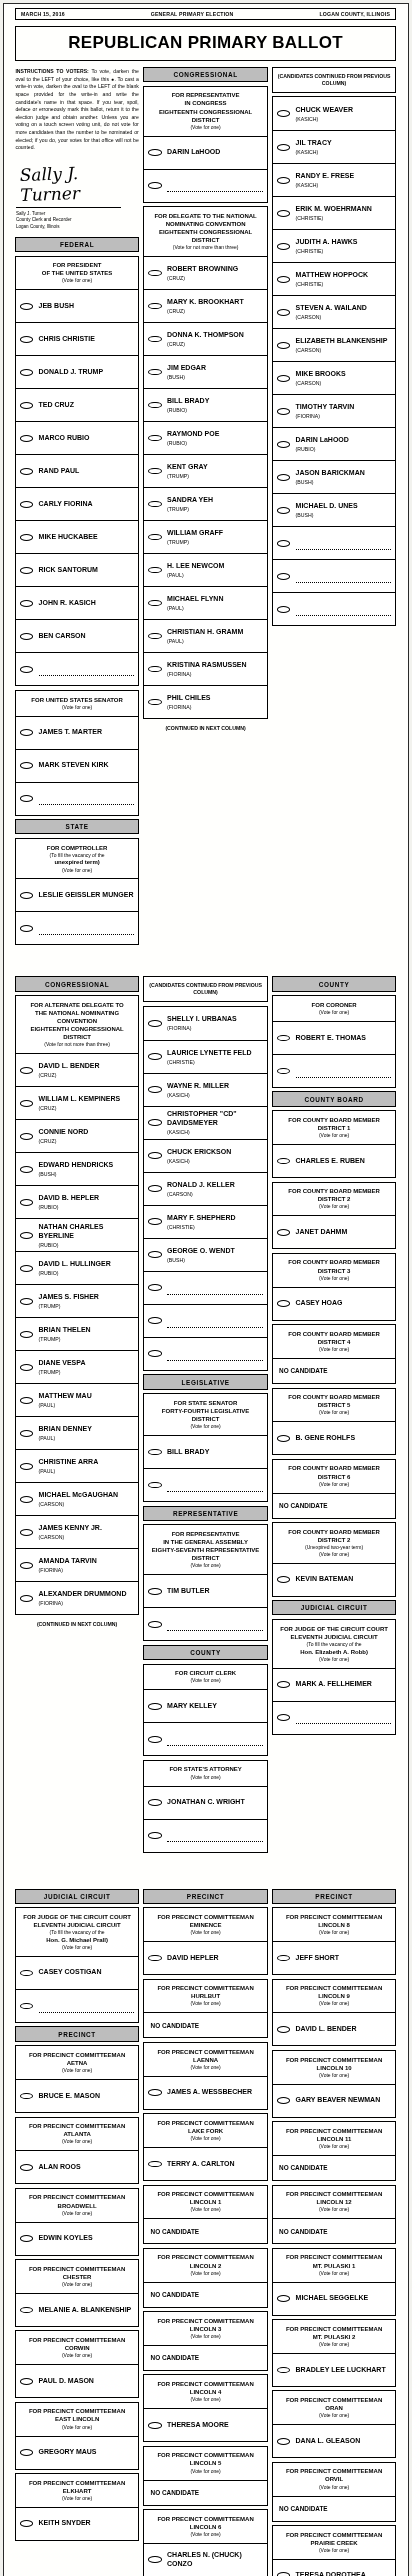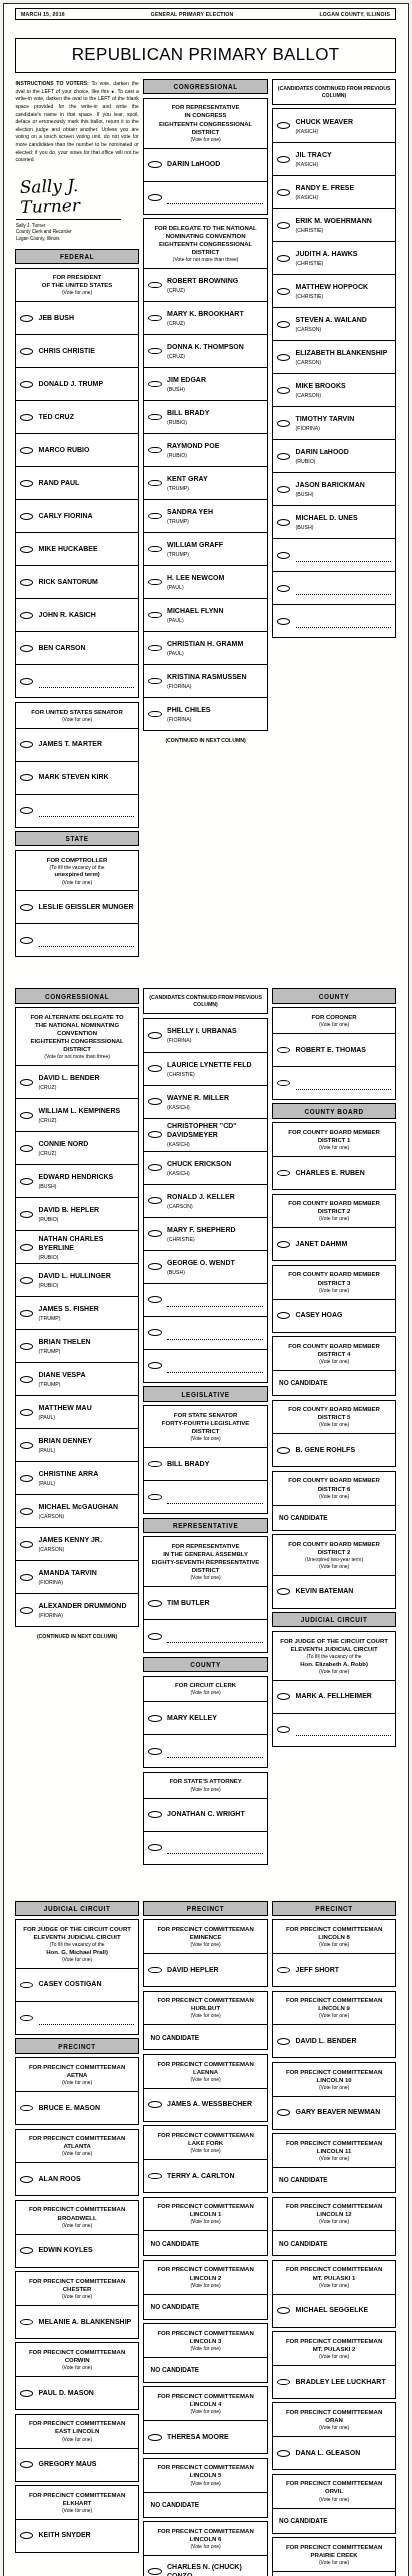--- a/index.html
+++ b/index.html
@@ -11,22 +11,22 @@
   .page{
     position:absolute;left:2.6px;top:2.6px;width:406px;height:3785px;
     box-sizing:border-box;background:#fffffd;border:0.5px solid #2a2a2a;
     padding:4.6px 11.3px;
   }
   .topstrip{
     display:flex;justify-content:space-between;align-items:center;
     border:0.5px solid #000;padding:2.1px 5.2px;font-size:5.2px;font-weight:bold;letter-spacing:0.2px;
   }
   .title-box{
-    border:1px solid #000;margin-top:18px;padding:5.7px 2.1px 6.7px;
-    text-align:center;font-size:17px;font-weight:normal;letter-spacing:0.3px;
+    border:1px solid #000;margin-top:6px;padding:5.7px 2.1px 6.7px;
+    text-align:center;font-size:17px;font-weight:bold;letter-spacing:0.3px;
   }
   .cols{display:flex;gap:4.1px;align-items:flex-start;}
   .block1{margin-top:6.2px;}
   .block2{margin-top:31px;}
   .block3{margin-top:36px;}
   .col{flex:1 1 0;min-width:0;display:flex;flex-direction:column;gap:3.6px;}
   .sec-header{
     background:#bdbdbd;border:0.5px solid #000;text-align:center;
     font-weight:bold;font-size:6.4px;letter-spacing:0.6px;padding:3.1px 1px;
   }

